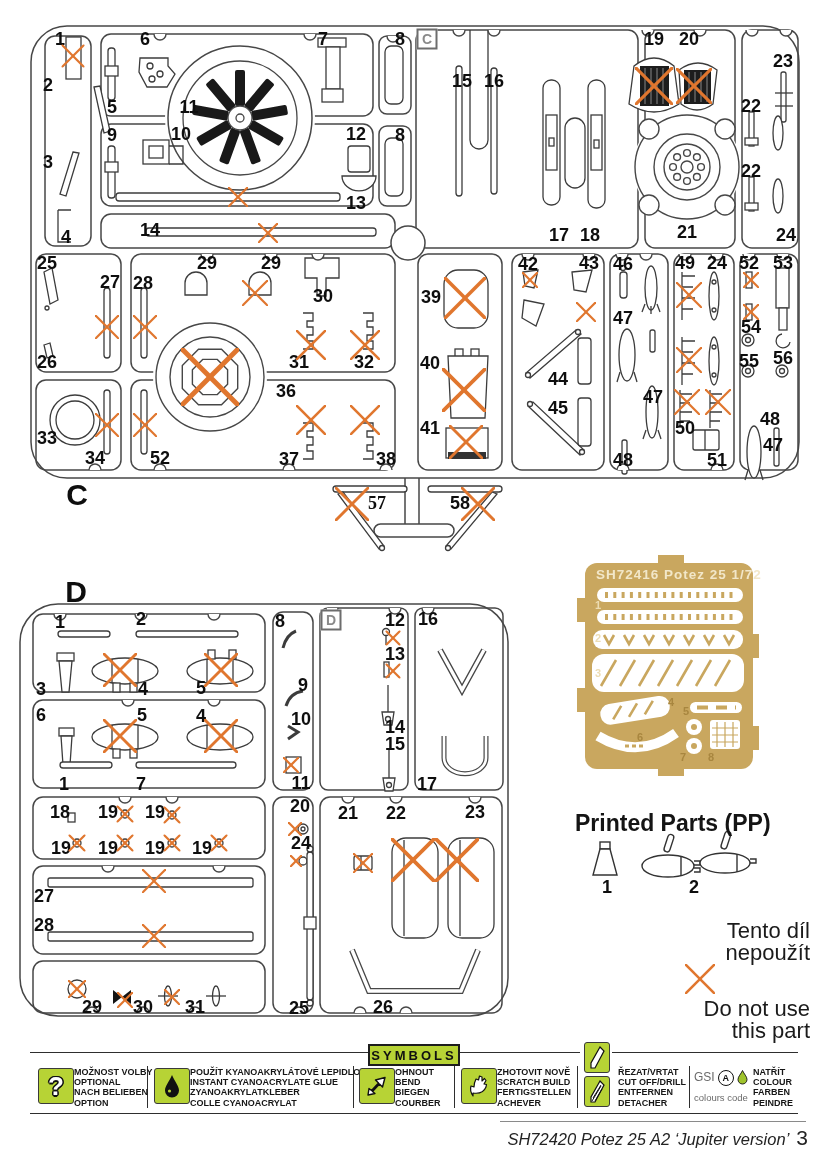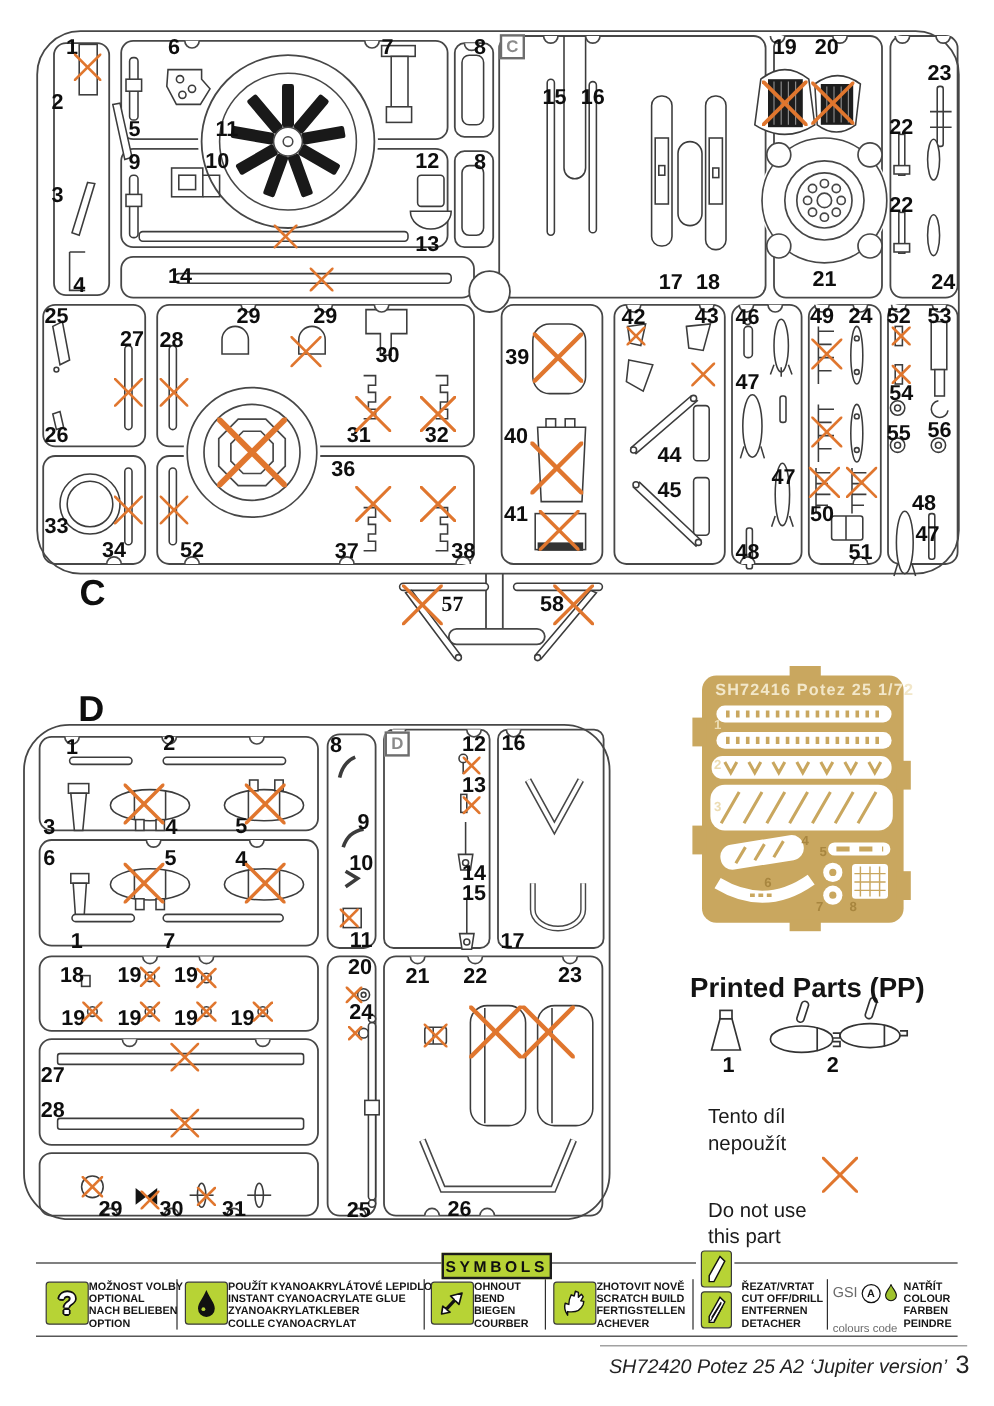--- a/index.html
+++ b/index.html
@@ -10,37 +10,37 @@
 .pl{position:absolute;transform:translate(-50%,-50%);font-weight:bold;font-size:18px;
   line-height:1;color:#0e0e0e;white-space:nowrap}
 .pl.big{font-size:30px}
 .pl.boxed{font-size:14px;color:#8a8a8a;border:2px solid #6d6d6d;background:#fff;
   width:17px;height:17px;line-height:17px;text-align:center}
 .pl.pe-num{font-size:11px;font-weight:bold;color:#a8863f}
 .pl.pe-num.light{color:#ecdcb2}
 .xm{position:absolute;transform:translate(-50%,-50%)}
 .heading{position:absolute;z-index:2;font-weight:bold;font-size:23px;line-height:27px;color:#141414}
 .fretlabel{position:absolute;z-index:3;font-weight:bold;font-size:13.5px;letter-spacing:1px;color:#f2e7c9}
-.note{position:absolute;z-index:2;width:220px;text-align:left;font-size:17px;line-height:22px;color:#1b1b1b}
+.note{position:absolute;z-index:2;width:220px;text-align:right;font-size:22px;line-height:22px;color:#1b1b1b}
 .hline{position:absolute;z-index:2;border-top:1.6px solid #2e2e2e}
 .vd{position:absolute;z-index:2;width:0;border-left:1.6px solid #2e2e2e;height:42px;top:1066px}
 .symbox{position:absolute;z-index:3;left:368px;top:1044px;width:88px;height:18px;
   background:#b7d335;border:2px solid #1d1d1d;display:flex;align-items:center;justify-content:center;
   font-weight:bold;font-size:13px;letter-spacing:3px;color:#101010}
 .licon{position:absolute;z-index:3;width:34px;height:34px;background:#b7d335;border:1.6px solid #3a3a3a;
   border-radius:3px;display:flex;align-items:center;justify-content:center}
 .licon.small{width:24px;height:29px}
 .ltext{position:absolute;z-index:2;font-weight:bold;font-size:9px;line-height:10.2px;color:#161616;white-space:nowrap}
 .qmark{font-weight:bold;font-size:26px;color:#fff;text-shadow:-1.5px 0 #111,1.5px 0 #111,0 -1.5px #111,0 1.5px #111,
  -1px -1px #111,1px 1px #111,-1px 1px #111,1px -1px #111;line-height:1}
 .gsi{position:absolute;z-index:2;left:694px;top:1070px;width:56px;color:#6a6a6a}
 .gsi .l1{font-size:12px;display:flex;align-items:flex-start;gap:3px}
 .gsi .circA{width:14px;height:14px;border:1.6px solid #111;border-radius:50%;display:inline-flex;
   align-items:center;justify-content:center;font-size:9px;font-weight:bold;color:#111;background:#fff}
-.gsi .l2{font-size:9.5px;margin-top:16px}
+.gsi .l2{font-size:9.5px;margin-top:6px}
 .footer{position:absolute;z-index:2;top:1126px;right:20px;display:flex;align-items:baseline;gap:7px}
 .footer .t{font-style:italic;font-size:16.5px;color:#232323}
 .footer .p{font-size:21px;color:#232323}
 </style>
 </head>
 <body>
 
 <svg id="art" width="828" height="1172" viewBox="0 0 828 1172">
 
  <g stroke="#474747" fill="none" stroke-width="1.5">

